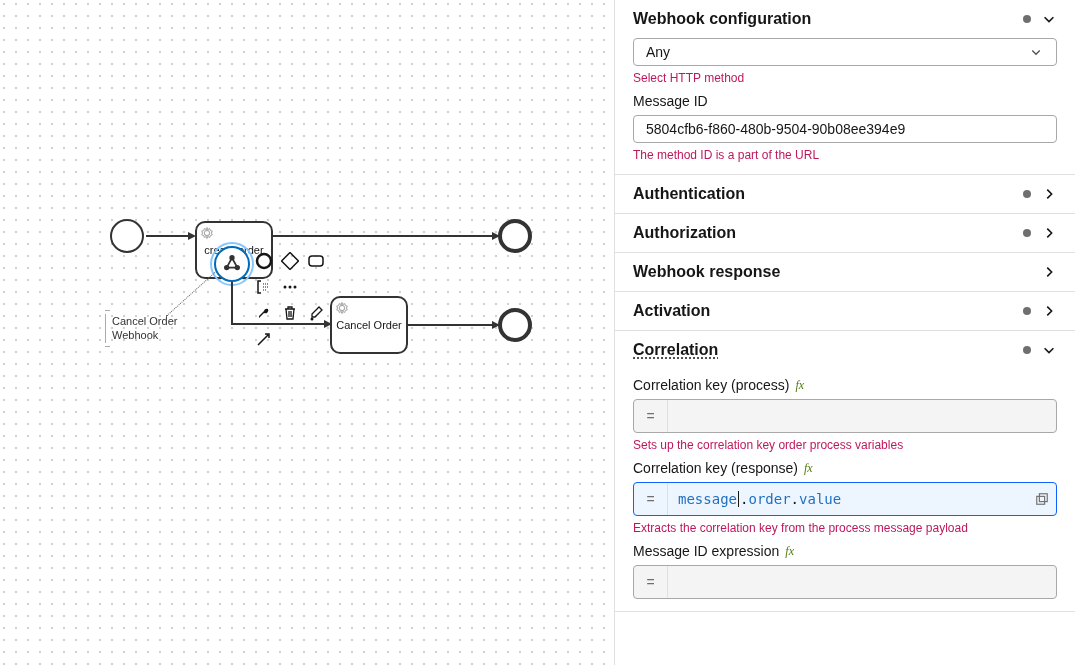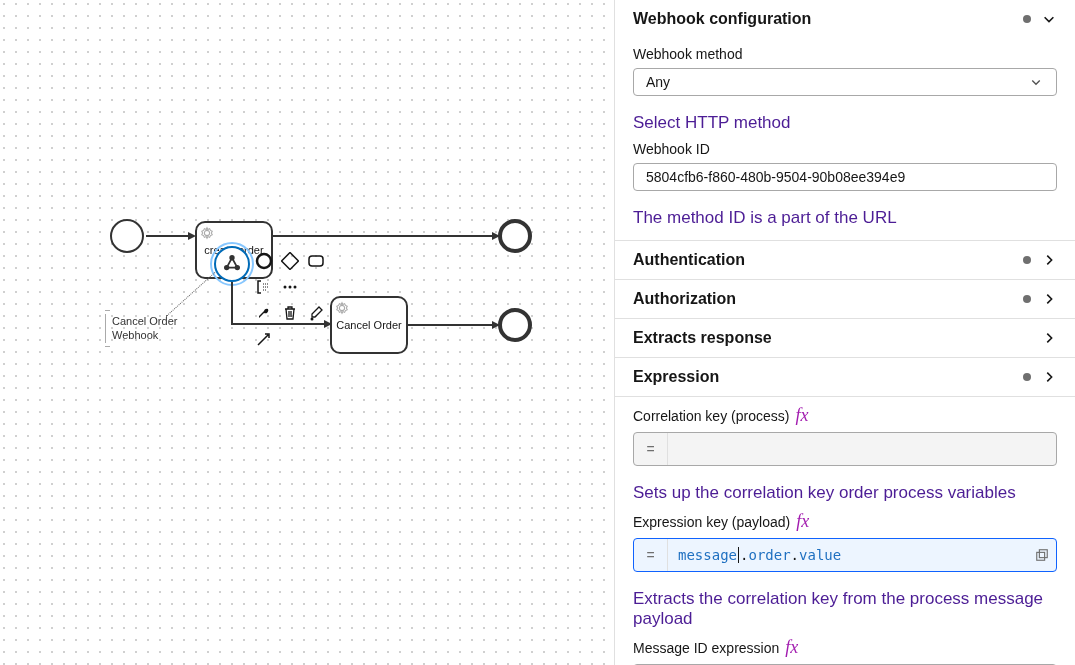--- a/index.html
+++ b/index.html
@@ -66,23 +66,23 @@
 .field-label {
   font-size: 14px;
   color: #161616;
   margin-top: 8px;
   margin-bottom: 6px;
   display: flex;
   align-items: center;
   gap: 6px;
 }
 .help {
-  font-size: 17px;
-  color: #4c1d95;
-  margin-top: 17px;
+  font-size: 12px;
+  color: #be185d;
+  margin-top: 5px;
 }
 .select, .input-text {
   width: 100%;
   border: 1px solid #a8a8a8;
   border-radius: 4px;
   height: 28px;
   padding: 0 12px;
   font-size: 14px;
   background: #fff;
   display: flex;
@@ -118,22 +118,22 @@
   padding: 0 10px;
   font-family: "Menlo", "Consolas", monospace;
   font-size: 14px;
   color: #0f62fe;
 }
 .expr-content .ident { color: #1f70c1; }
 .expr-content .punct { color: #161616; }
 .fx {
   font-style: italic;
   font-family: serif;
-  font-size: 18px;
-  color: #a21caf;
+  font-size: 12px;
+  color: #4d7c0f;
 }
 .popup-btn {
   width: 28px;
   display: flex;
   align-items: center;
   justify-content: center;
   color: #6f6f6f;
 }
 
 .bpmn-circle {
@@ -352,32 +352,31 @@
     <div class="section-header">
       <span class="title">Webhook configuration</span>
       <span class="dot"></span>
       <span class="chev">
         <svg width="14" height="14" viewBox="0 0 16 16">
             <path d="M3 6l5 5 5-5" fill="none" stroke="#161616" stroke-width="1.8"></path>
           </svg>
       </span>
     </div>
     <div class="section-body">
-      <div class="field-label">Webhook method</div>
       <div class="select">
         <span>Any</span>
         <span class="chev">
           <svg width="12" height="12" viewBox="0 0 16 16">
               <path d="M3 6l5 5 5-5" fill="none" stroke="#525252" stroke-width="1.8"></path>
             </svg>
         </span>
       </div>
       <div class="help">Select HTTP method</div>
 
-      <div class="field-label">Webhook ID</div>
+      <div class="field-label">Message ID</div>
       <div class="input-text">
         <span>5804cfb6-f860-480b-9504-90b08ee394e9</span>
       </div>
       <div class="help">The method ID is a part of the URL</div>
     </div>
   </div>
 
   <div class="section">
     <div class="section-header">
       <span class="title">Authentication</span>
@@ -397,55 +396,64 @@
       <span class="chev">
         <svg width="14" height="14" viewBox="0 0 16 16">
             <path d="M6 3l5 5-5 5" fill="none" stroke="#161616" stroke-width="1.8"></path>
           </svg>
       </span>
     </div>
   </div>
 
   <div class="section">
     <div class="section-header">
-      <span class="title">Extracts response</span>
+      <span class="title">Webhook response</span>
       <span class="chev">
         <svg width="14" height="14" viewBox="0 0 16 16">
             <path d="M6 3l5 5-5 5" fill="none" stroke="#161616" stroke-width="1.8"></path>
           </svg>
       </span>
     </div>
   </div>
 
   <div class="section">
     <div class="section-header">
-      <span class="title">Expression</span>
+      <span class="title">Activation</span>
       <span class="dot"></span>
       <span class="chev">
         <svg width="14" height="14" viewBox="0 0 16 16">
             <path d="M6 3l5 5-5 5" fill="none" stroke="#161616" stroke-width="1.8"></path>
           </svg>
       </span>
     </div>
   </div>
 
   <div class="section">
+    <div class="section-header">
+      <span class="title linked">Correlation</span>
+      <span class="dot"></span>
+      <span class="chev">
+        <svg width="14" height="14" viewBox="0 0 16 16">
+            <path d="M3 6l5 5 5-5" fill="none" stroke="#161616" stroke-width="1.8"></path>
+          </svg>
+      </span>
+    </div>
     <div class="section-body">
 
       <div class="field-label">
         <span>Correlation key (process)</span>
         <span class="fx">fx</span>
       </div>
       <div class="expr-field">
         <div class="expr-eq">=</div>
       </div>
       <div class="help">Sets up the correlation key order process variables</div>
 
       <div class="field-label">
-        <span>Expression key (payload)</span>
+        <span>Correlation key (response)</span>
         <span class="fx">fx</span>
       </div>
       <div class="expr-field active">
         <div class="expr-eq">=</div>
         <div class="expr-content">
           <span class="ident">message</span>
             <span style="border-left:1px solid #161616;height:16px;margin:0 1px;"></span>
             <span class="punct">.</span>
             <span class="ident">order</span>
             <span class="punct">.</span>

